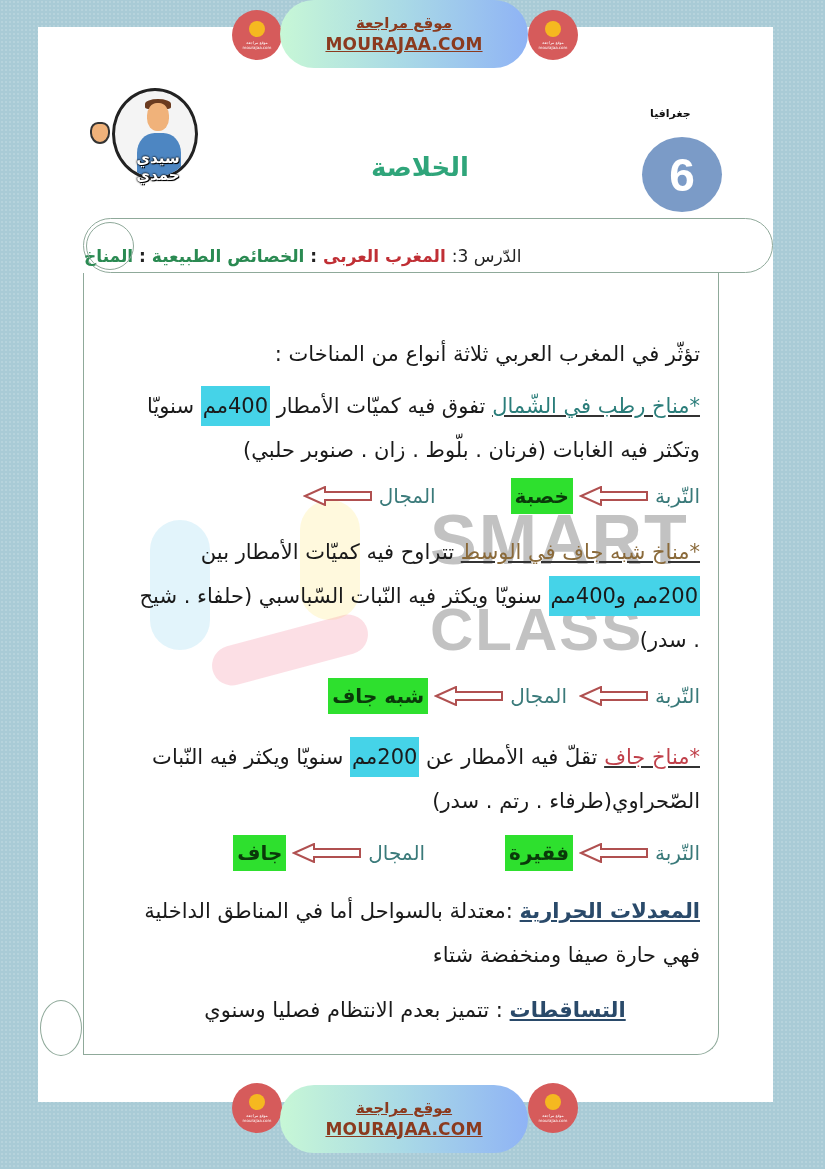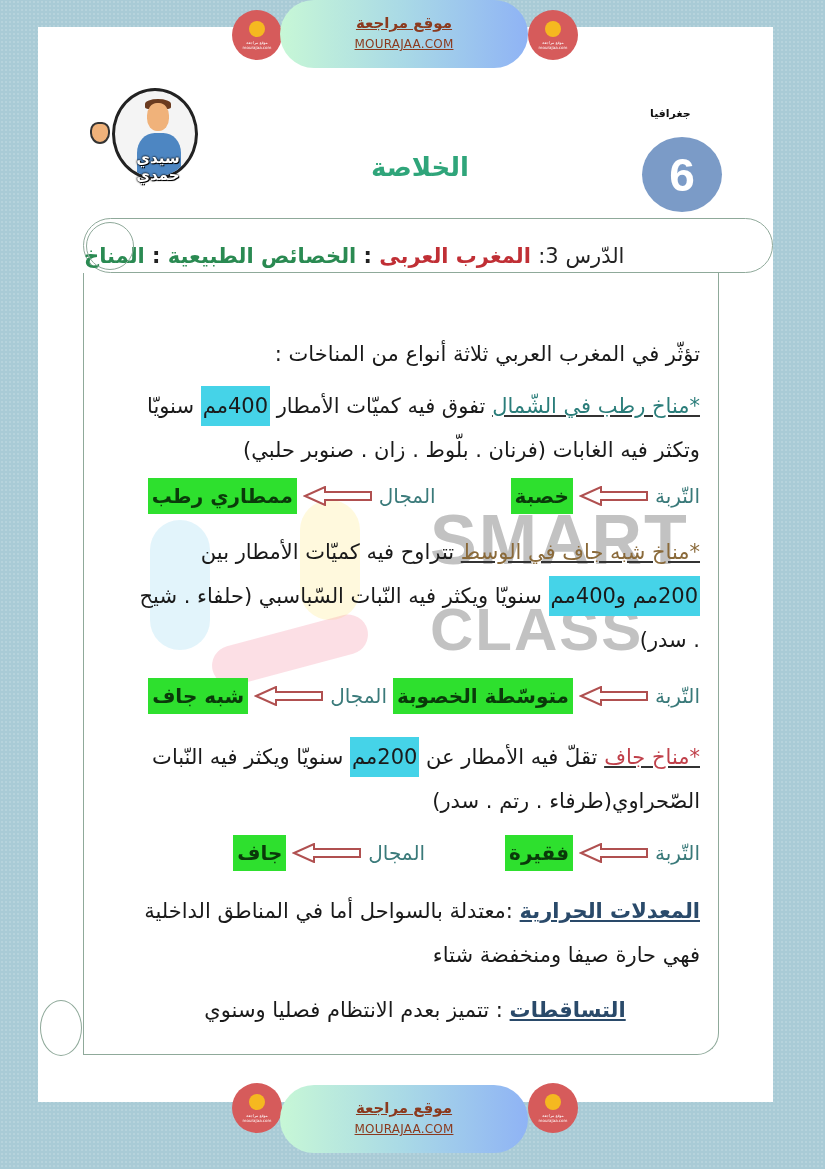--- a/index.html
+++ b/index.html
@@ -19,21 +19,21 @@
   .banner {
     position: absolute; left: 280px; width: 248px; height: 68px;
     border-radius: 34px;
     background: linear-gradient(90deg, #c7f7d6 0%, #a9d9e6 50%, #8fb3f5 100%);
     display: flex; flex-direction: column; align-items: center; justify-content: center;
     z-index: 5;
   }
   .banner.top { top: 0; }
   .banner.bottom { top: 1085px; }
   .banner .ar { direction: rtl; font-family: "DejaVu Sans", sans-serif; font-weight: bold; color: #8b3a1e; font-size: 15px; text-decoration: underline; line-height: 20px; }
-  .banner .en { font-family: "DejaVu Sans", sans-serif; font-weight: normal; color: #8b3a1e; font-size: 12px; text-decoration: underline; line-height: 22px; letter-spacing: 0.2px; }
+  .banner .en { font-family: "DejaVu Sans", sans-serif; font-weight: bold; color: #8b3a1e; font-size: 17px; text-decoration: underline; line-height: 22px; letter-spacing: 0.2px; }
   .logo-circle {
     position: absolute; width: 50px; height: 50px; border-radius: 50%;
     background: #d65b5b; z-index: 5;
     display: flex; flex-direction: column; align-items: center; justify-content: center;
   }
   .logo-circle .dot { width: 16px; height: 16px; border-radius: 50%; background: #f5b820; font-size: 6px; color: #8b3a1e; text-align: center; line-height: 16px; font-weight: bold; }
   .logo-circle .txt { font-size: 4px; color: #fff; margin-top: 3px; line-height: 5px; text-align: center; }
   .lc-tl { left: 232px; top: 10px; }
   .lc-tr { left: 528px; top: 10px; }
   .lc-bl { left: 232px; top: 1083px; }
@@ -64,21 +64,21 @@
   }
 
   
   .lesson-bar {
     position: absolute; left: 83px; top: 218px; width: 690px; height: 55px;
     border: 1.5px solid #8fa99a; border-radius: 28px;
     display: flex; align-items: center; justify-content: flex-end; padding-right: 30px;
     direction: rtl;
   }
   .lesson-bar .curl { position: absolute; left: 2px; top: 3px; width: 48px; height: 48px; border: 1.5px solid #8fa99a; border-radius: 50%; }
-  .lesson-text { font-size: 21px; font-weight: bold; white-space: nowrap; margin-top: 20px; }
+  .lesson-text { font-size: 17px; font-weight: bold; white-space: nowrap; margin-top: 20px; }
   .lesson-text .lbl { color: #222; font-weight: normal; }
   .lesson-text .red { color: #c02f35; }
   .lesson-text .green { color: #2a8a52; }
   .lesson-text .sep { color: #222; }
 
   .frame-body {
     position: absolute; left: 83px; top: 273px; width: 636px; height: 782px;
     border-left: 1.5px solid #8fa99a; border-right: 1.5px solid #8fa99a; border-bottom: 1.5px solid #8fa99a;
     border-radius: 0 0 22px 0;
   }
@@ -166,32 +166,30 @@
   <span class="map-label">التّربة</span>
   <span class="arrow"><svg viewBox="0 0 70 20">
         <path d="M68 6 L22 6 L22 1 L2 10 L22 19 L22 14 L68 14 Z" fill="#fff" stroke="#b05050" stroke-width="2"></path>
       </svg></span>
   <span class="hl-green">خصبة</span>
   <span style="width:75px;display:inline-block"></span>
   <span class="map-label">المجال</span>
   <span class="arrow"><svg viewBox="0 0 70 20">
         <path d="M68 6 L22 6 L22 1 L2 10 L22 19 L22 14 L68 14 Z" fill="#fff" stroke="#b05050" stroke-width="2"></path>
       </svg></span>
-  <span class="hl-green">ممطاري رطب</span>
 </div>
 
 <div class="content" style="top:530px;">
   <span class="ul-brown">*مناخ شبه جاف في الوسط</span><span> تتراوح فيه كميّات الأمطار بين </span><span class="hl-cyan">200مم و400مم</span><span> سنويّا ويكثر فيه النّبات السّباسبي (حلفاء . شيح . سدر)</span>
 </div>
 <div class="row-mapping" style="top:676px;">
   <span class="map-label">التّربة</span>
   <span class="arrow"><svg viewBox="0 0 70 20">
         <path d="M68 6 L22 6 L22 1 L2 10 L22 19 L22 14 L68 14 Z" fill="#fff" stroke="#b05050" stroke-width="2"></path>
       </svg></span>
-  <span class="hl-green">متوسّطة الخصوبة</span>
   <span style="width:6px;display:inline-block"></span>
   <span class="map-label">المجال</span>
   <span class="arrow"><svg viewBox="0 0 70 20">
         <path d="M68 6 L22 6 L22 1 L2 10 L22 19 L22 14 L68 14 Z" fill="#fff" stroke="#b05050" stroke-width="2"></path>
       </svg></span>
   <span class="hl-green">شبه جاف</span>
 </div>
 
 <div class="content" style="top:735px;">
   <span class="ul-red">*مناخ جاف</span><span> تقلّ فيه الأمطار عن </span><span class="hl-cyan">200مم</span><span> سنويّا ويكثر فيه النّبات الصّحراوي(طرفاء . رتم . سدر)</span>

